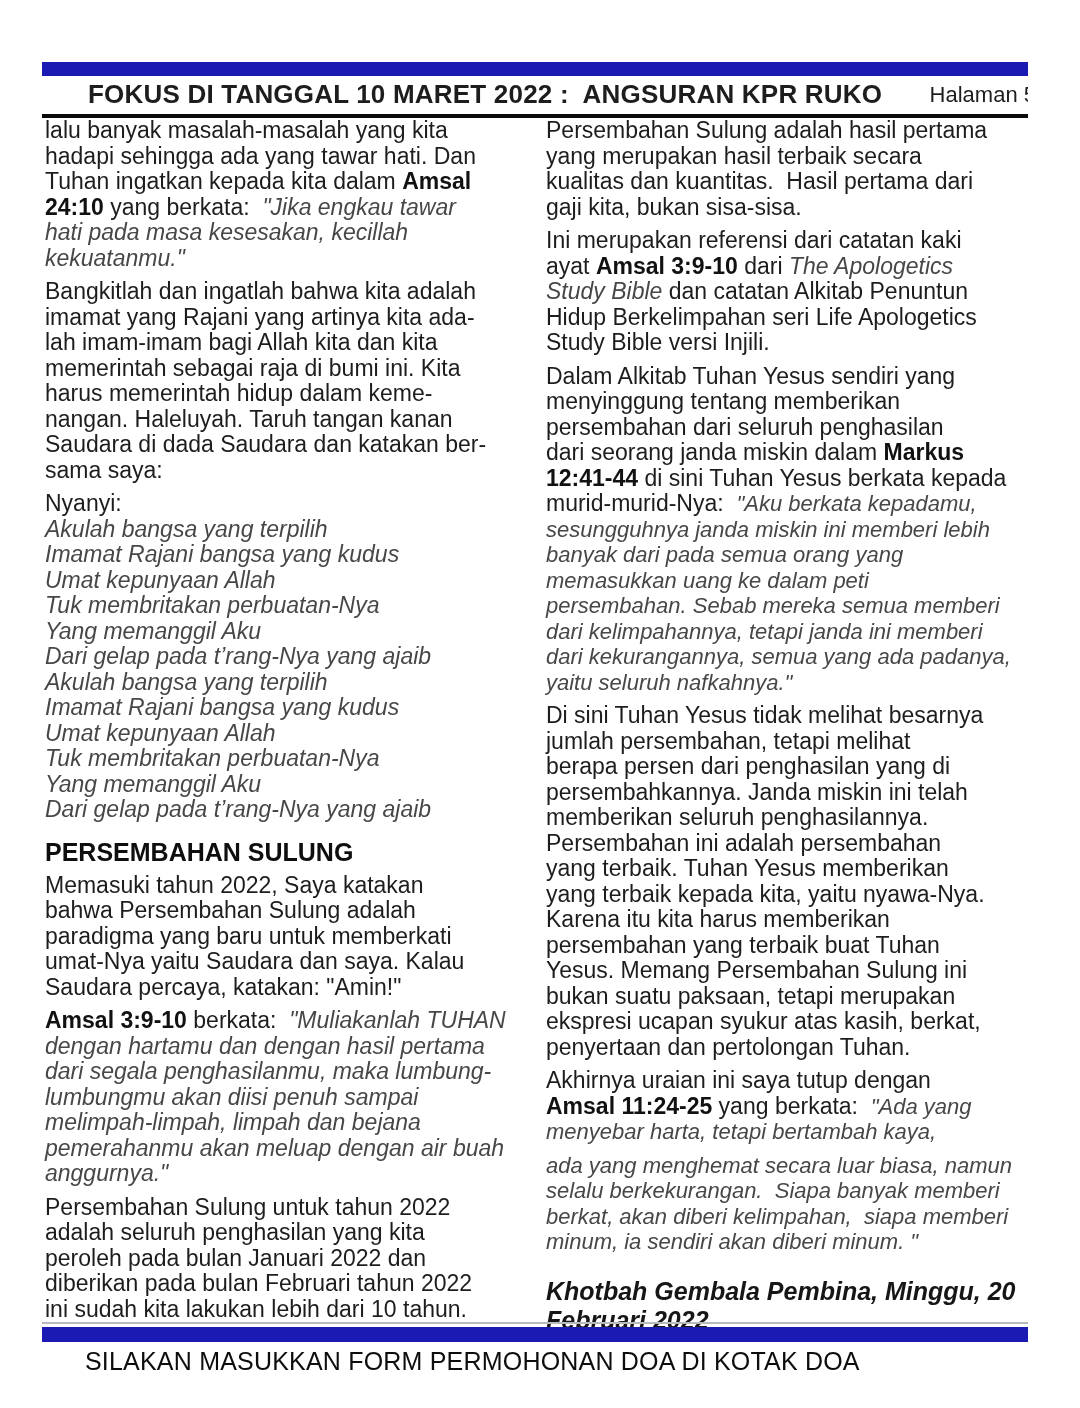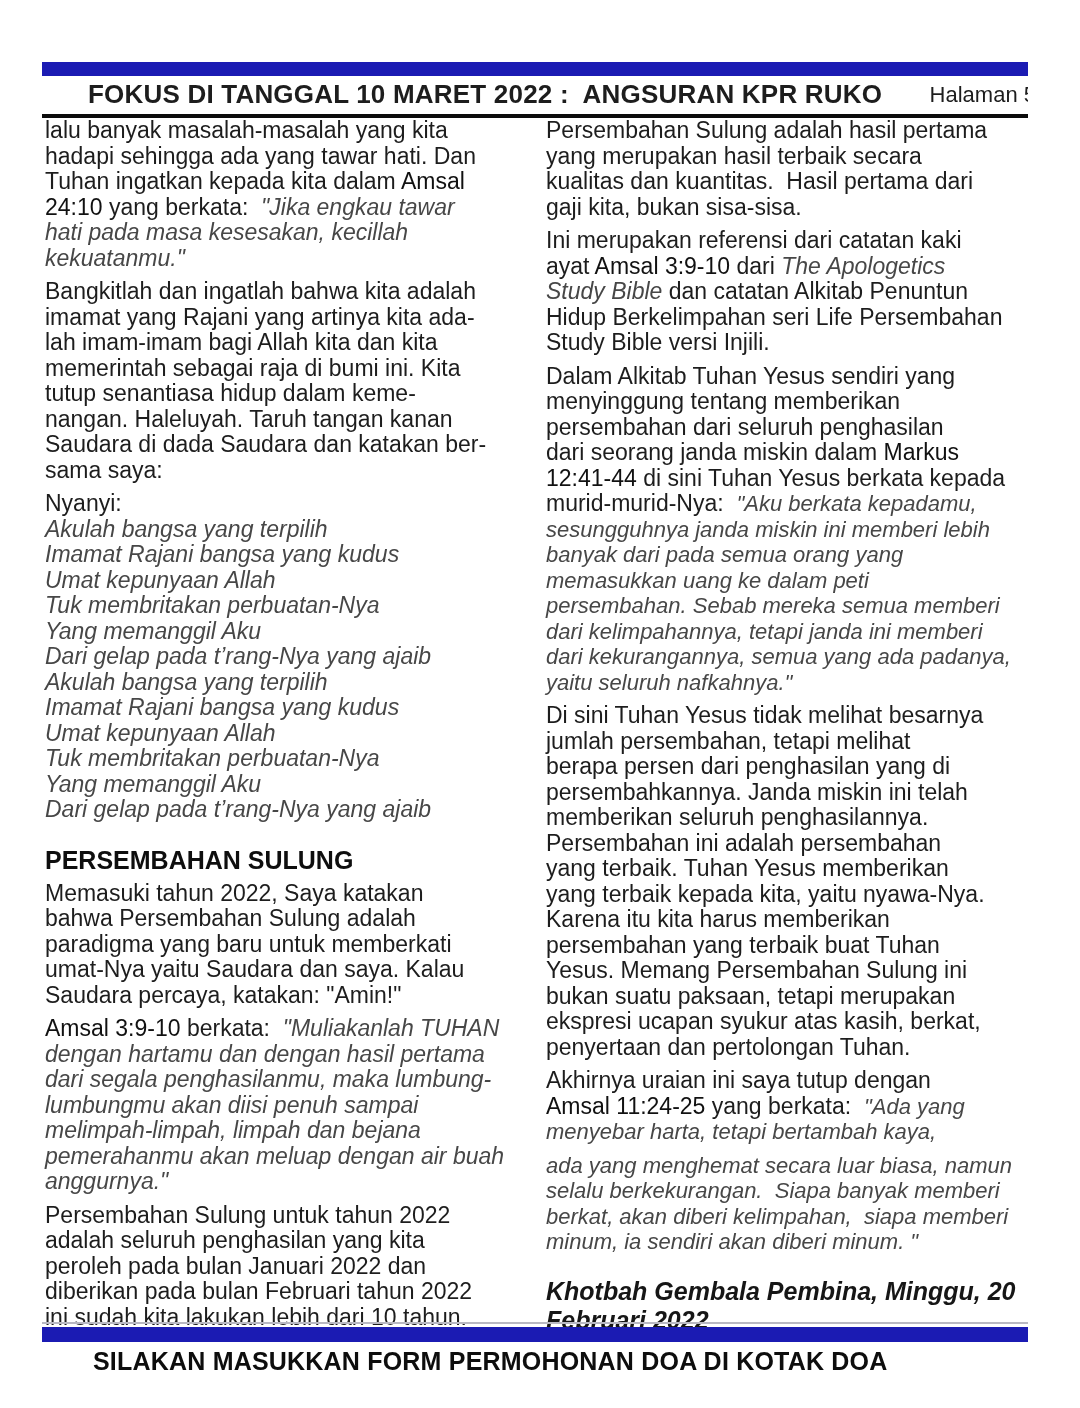--- a/index.html
+++ b/index.html
@@ -12,33 +12,33 @@
     position:absolute;left:42px;top:79px;width:996px;
     display:flex;justify-content:space-between;align-items:flex-end;
     border-bottom:4px solid #0b0b0b;padding-bottom:5px;box-sizing:border-box;
   }
   .header-title{font-weight:bold;font-size:26px;line-height:30px;white-space:pre;padding-left:46px;letter-spacing:0.2px;}
   .page-label{font-size:22px;line-height:28px;padding-right:2px;}
   .content{position:absolute;left:45px;top:118px;width:990px;display:flex;gap:36px;}
   .col{width:465px;}
   .col.right{width:489px;}
   .para{margin:0 0 8px 0;}
-  .para.lyrics{margin-bottom:22px;}
+  .para.lyrics{margin-bottom:14px;}
   .line{font-size:23px;line-height:25.5px;white-space:pre-wrap;}
   .run{white-space:pre-wrap;}
-  .run.b{font-weight:normal;color:#111;}
+  .run.b{font-weight:bold;color:#111;}
   .run.i{font-style:italic;color:#474747;}
   .run.sm{font-size:22px;}
   .heading{font-size:25px;font-weight:bold;line-height:30px;margin:2px 0 6px 0;color:#0e0e0e;}
   .signature{margin-top:22px;}
   .signature .sig-line{font-size:25px;line-height:29px;white-space:pre-wrap;}
   .signature .run{font-weight:bold;font-style:italic;color:#161616;}
   .footer-rule{position:absolute;left:42px;top:1322px;width:998px;height:2px;background:#b9b9c2;}
   .bottom-bar{position:absolute;left:42px;top:1327px;width:998px;height:15px;}
-  .footer-text{position:absolute;left:93px;top:1347px;font-size:25px;font-weight:bold;letter-spacing:0.2px;color:#0d0d0d;}
+  .footer-text{position:absolute;left:85px;top:1347px;font-size:25px;font-weight:normal;letter-spacing:0.2px;color:#0d0d0d;}
 </style>
 </head>
 <body>
 
 <div class="page">
   <div class="top-bar" style="background: rgb(27, 27, 179);"></div>
   <div class="header-row">
     <div class="header-title">FOKUS DI TANGGAL 10 MARET 2022 :  ANGSURAN KPR RUKO</div>
     <div class="page-label">Halaman 5</div>
   </div>
@@ -50,21 +50,21 @@
           <div class="line"><span class="run">Tuhan ingatkan kepada kita dalam </span><span class="run b">Amsal</span></div>
           <div class="line"><span class="run b">24:10</span><span class="run"> yang berkata:  </span><span class="run i">"Jika engkau tawar</span></div>
           <div class="line"><span class="run i">hati pada masa kesesakan, kecillah</span></div>
           <div class="line"><span class="run i">kekuatanmu."</span></div>
         </div>
         <div class="para">
           <div class="line"><span class="run">Bangkitlah dan ingatlah bahwa kita adalah</span></div>
           <div class="line"><span class="run">imamat yang Rajani yang artinya kita ada-</span></div>
           <div class="line"><span class="run">lah imam-imam bagi Allah kita dan kita</span></div>
           <div class="line"><span class="run">memerintah sebagai raja di bumi ini. Kita</span></div>
-          <div class="line"><span class="run">tutup senantiasa hidup dalam keme-</span></div>
+          <div class="line"><span class="run">harus memerintah hidup dalam keme-</span></div>
           <div class="line"><span class="run">nangan. Haleluyah. Taruh tangan kanan</span></div>
           <div class="line"><span class="run">Saudara di dada Saudara dan katakan ber-</span></div>
           <div class="line"><span class="run">sama saya:</span></div>
         </div>
         <div class="para lyrics">
           <div class="line"><span class="run">Nyanyi:</span></div>
           <div class="line"><span class="run i">Akulah bangsa yang terpilih</span></div>
           <div class="line"><span class="run i">Imamat Rajani bangsa yang kudus</span></div>
           <div class="line"><span class="run i">Umat kepunyaan Allah</span></div>
           <div class="line"><span class="run i">Tuk membritakan perbuatan-Nya</span></div>
@@ -106,21 +106,21 @@
         <div class="para">
           <div class="line"><span class="run">Persembahan Sulung adalah hasil pertama</span></div>
           <div class="line"><span class="run">yang merupakan hasil terbaik secara</span></div>
           <div class="line"><span class="run">kualitas dan kuantitas.  Hasil pertama dari</span></div>
           <div class="line"><span class="run">gaji kita, bukan sisa-sisa.</span></div>
         </div>
         <div class="para">
           <div class="line"><span class="run">Ini merupakan referensi dari catatan kaki</span></div>
           <div class="line"><span class="run">ayat </span><span class="run b">Amsal 3:9-10</span><span class="run"> dari </span><span class="run i">The Apologetics</span></div>
           <div class="line"><span class="run i">Study Bible</span><span class="run"> dan catatan Alkitab Penuntun</span></div>
-          <div class="line"><span class="run">Hidup Berkelimpahan seri Life Persembahan</span></div>
+          <div class="line"><span class="run">Hidup Berkelimpahan seri Life Apologetics</span></div>
           <div class="line"><span class="run">Study Bible versi Injili.</span></div>
         </div>
         <div class="para">
           <div class="line"><span class="run">Dalam Alkitab Tuhan Yesus sendiri yang</span></div>
           <div class="line"><span class="run">menyinggung tentang memberikan</span></div>
           <div class="line"><span class="run">persembahan dari seluruh penghasilan</span></div>
           <div class="line"><span class="run">dari seorang janda miskin dalam </span><span class="run b">Markus</span></div>
           <div class="line"><span class="run b">12:41-44</span><span class="run"> di sini Tuhan Yesus berkata kepada</span></div>
           <div class="line"><span class="run">murid-murid-Nya:  </span><span class="run i sm">"Aku berkata kepadamu,</span></div>
           <div class="line"><span class="run i sm">sesungguhnya janda miskin ini memberi lebih</span></div>

